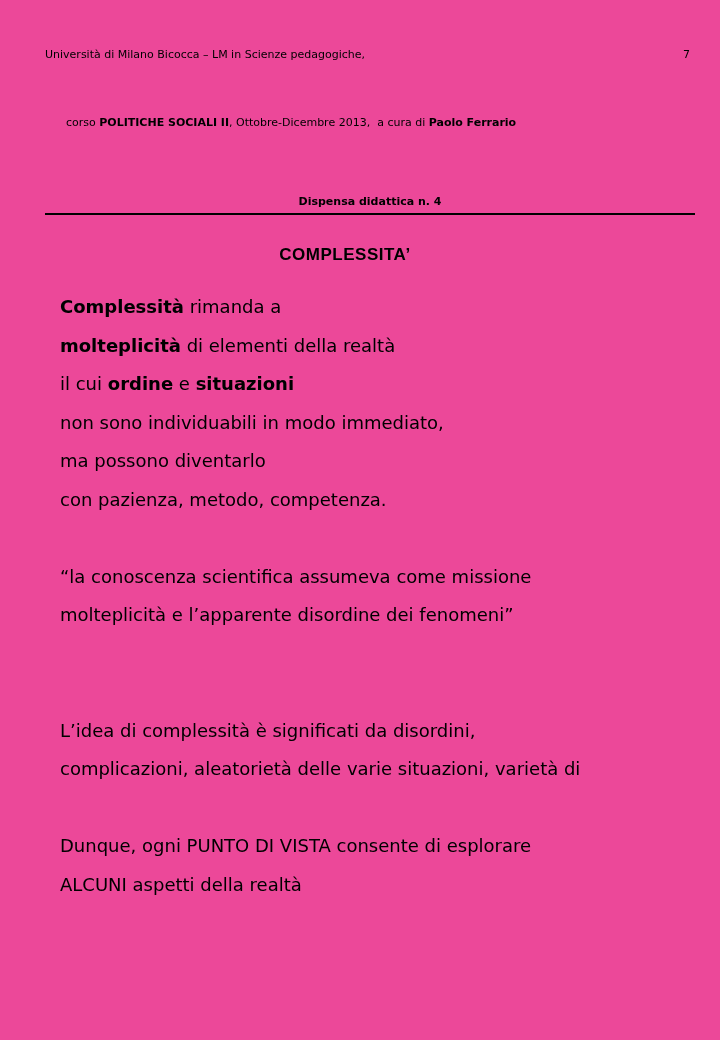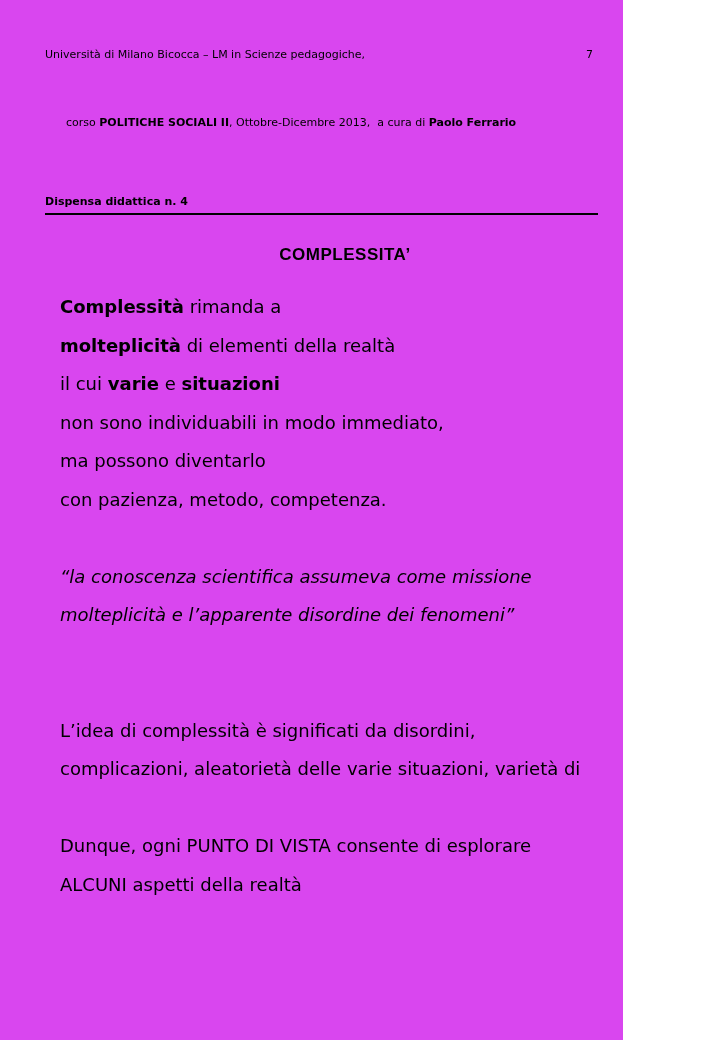--- a/index.html
+++ b/index.html
@@ -1,37 +1,37 @@
 <!DOCTYPE html>
 <html><head>
 <meta charset="utf-8">
 <style>
   html, body { margin: 0; padding: 0; background: #ffffff; }
   .page {
-    width: 623px;
+    width: 720px;
     height: 1040px;
-    background: #d946ef;
+    background: #ec4899;
     color: #000000;
     font-family: "DejaVu Sans", sans-serif;
     position: relative;
     box-sizing: border-box;
     overflow: hidden;
   }
   .header {
     padding: 12px 30px 0 45px;
     font-size: 11px;
     line-height: 17px;
     white-space: pre-wrap;
   }
   .header-row1 {
     display: flex;
     justify-content: space-between;
   }
   .dispensa {
-    text-align: left;
+    text-align: center;
     font-weight: bold;
     font-size: 11px;
     margin: 13px 25px 0 45px;
   }
   .rule {
     border-bottom: 2px solid #000000;
     margin: 5px 25px 0 45px;
     height: 0;
   }
   .title {
@@ -43,21 +43,21 @@
     font-size: 17px;
     letter-spacing: 0.5px;
   }
   .body-text {
     margin: 23px 20px 0 60px;
     font-size: 18px;
     line-height: 38.5px;
   }
   .line { min-height: 38.5px; white-space: pre-wrap; }
   .b { font-weight: bold; text-align: center; }
-  .i { font-style: italic; }
+  .i { }
 </style>
 </head>
 <body>
 
 <div class="page">
 
   <div class="header">
     <div class="header-row1">
       <span>Università di Milano Bicocca – LM in Scienze pedagogiche,</span>
       <span>7</span>
@@ -69,21 +69,21 @@
 
   <div class="dispensa">Dispensa didattica n. 4</div>
 
   <div class="rule"></div>
 
   <div class="title">COMPLESSITA’</div>
 
   <div class="body-text">
       <div class="line"><span class="b ">Complessità</span><span class=""> rimanda a</span></div>
       <div class="line"><span class="b ">molteplicità</span><span class=""> di elementi della realtà</span></div>
-      <div class="line"><span class="">il cui </span><span class="b ">varie</span><span class=""> e </span><span class="b ">situazioni</span></div>
+      <div class="line"><span class="">il cui </span><span class="b ">ordine</span><span class=""> e </span><span class="b ">situazioni</span></div>
       <div class="line"><span class="">non sono individuabili in modo immediato,</span></div>
       <div class="line"><span class="">ma possono diventarlo</span></div>
       <div class="line"><span class="">con pazienza, metodo, competenza.</span></div>
       <div class="line"></div>
       <div class="line"><span class="i">“la conoscenza scientifica assumeva come missione</span></div>
       <div class="line"><span class="i">molteplicità e l’apparente disordine dei fenomeni”</span></div>
       <div class="line"></div>
       <div class="line"></div>
       <div class="line"><span class="">L’idea di complessità è significati da disordini,</span></div>
       <div class="line"><span class="">complicazioni, aleatorietà delle varie situazioni, varietà di</span></div>

